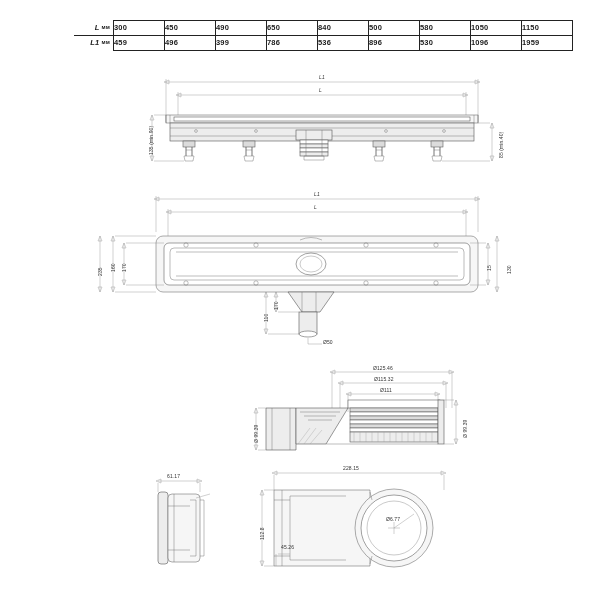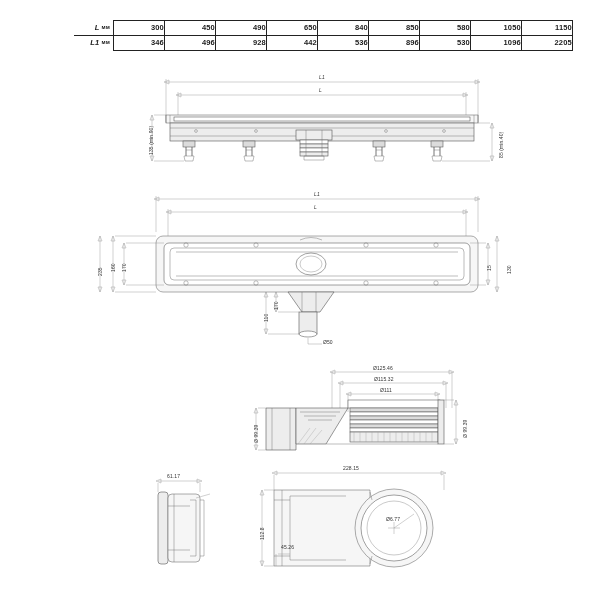--- a/index.html
+++ b/index.html
@@ -23,21 +23,21 @@
   
   .spec-table {
     position: absolute;
     left: 74px;
     top: 20px;
     border-collapse: collapse;
     font-size: 7.5px;
   }
   .spec-table td {
     border: 1px solid #222;
-    text-align: right;
+    text-align: left;
     padding: 1px 0 2px 0;
     width: 50px;
     height: 11px;
     font-weight: bold;
     letter-spacing: .2px;
   }
   .spec-table td.head {
     width: 36px;
     border-left: none;
     border-top: none;
@@ -92,36 +92,36 @@
 
   <table class="spec-table">
     <tbody>
         <tr class="row1">
       <td class="head"><span>L</span><span class="unit">мм</span></td>
       <td>300</td>
       <td>450</td>
       <td>490</td>
       <td>650</td>
       <td>840</td>
-      <td>850</td>
+      <td>500</td>
       <td>580</td>
       <td>1050</td>
       <td>1150</td>
     </tr>
     <tr class="row2">
       <td class="head"><span>L1</span><span class="unit">мм</span></td>
-      <td>346</td>
+      <td>459</td>
       <td>496</td>
-      <td>928</td>
-      <td>442</td>
+      <td>399</td>
+      <td>786</td>
       <td>536</td>
       <td>896</td>
       <td>530</td>
       <td>1096</td>
-      <td>2205</td>
+      <td>1959</td>
     </tr>
   </tbody>
     </table>
 
   <svg class="layer" width="600" height="600" viewBox="0 0 600 600">
 
     <g>
 
       <path class="dim" d="M166 82 L478 82"></path>
       <path class="dim" d="M166 79 L166 122"></path>

